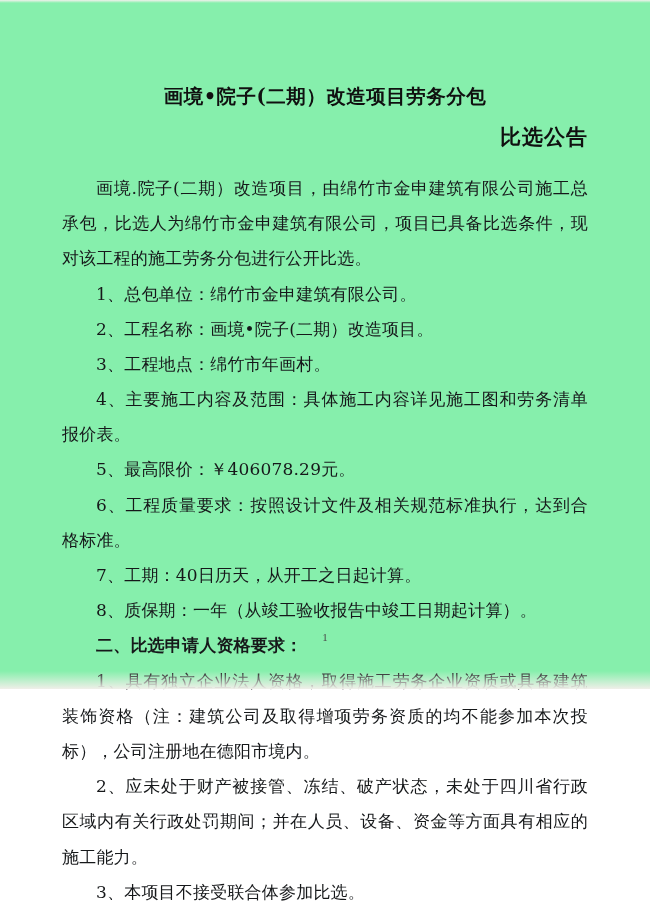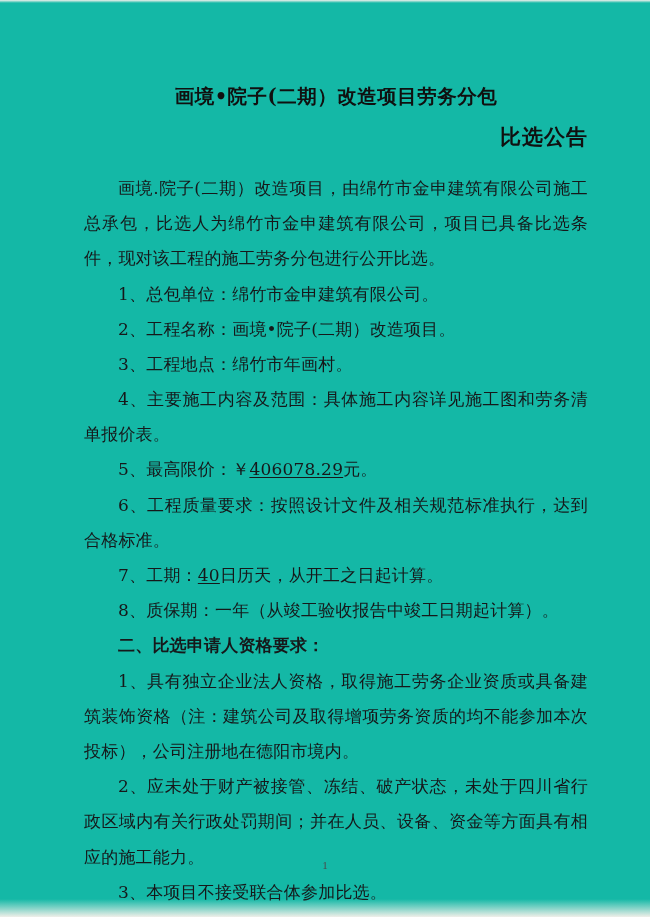--- a/index.html
+++ b/index.html
@@ -10,24 +10,24 @@
     width: 650px;
     height: 923px;
     background: #ffffff;
     font-family: "DejaVu Serif", "Liberation Serif", serif;
     color: #1a1a1a;
     overflow: hidden;
   }
   .page {
     position: relative;
     width: 650px;
-    height: 917px;
+    height: 689px;
     box-sizing: border-box;
-    padding: 66px 62px 40px 84px;
-    background: #14b8a6;
+    padding: 66px 62px 40px 62px;
+    background: #86efac;
   }
   .title-block {
     text-align: center;
     margin-top: 12px;
   }
   .doc-title {
     font-size: 19.5px;
     font-weight: bold;
     letter-spacing: 0.5px;
     line-height: 1.9;
@@ -54,21 +54,20 @@
     letter-spacing: 0.2px;
     color: #16181a;
   }
   p.indent {
     text-indent: 2em;
   }
   p.bold {
     font-weight: bold;
   }
   .u-underline {
-    text-decoration: underline;
     text-underline-offset: 2px;
   }
   .page-number {
     position: absolute;
     left: 0;
     right: 0;
     bottom: 46px;
     text-align: center;
     font-size: 11px;
     color: #4a4a4a;

